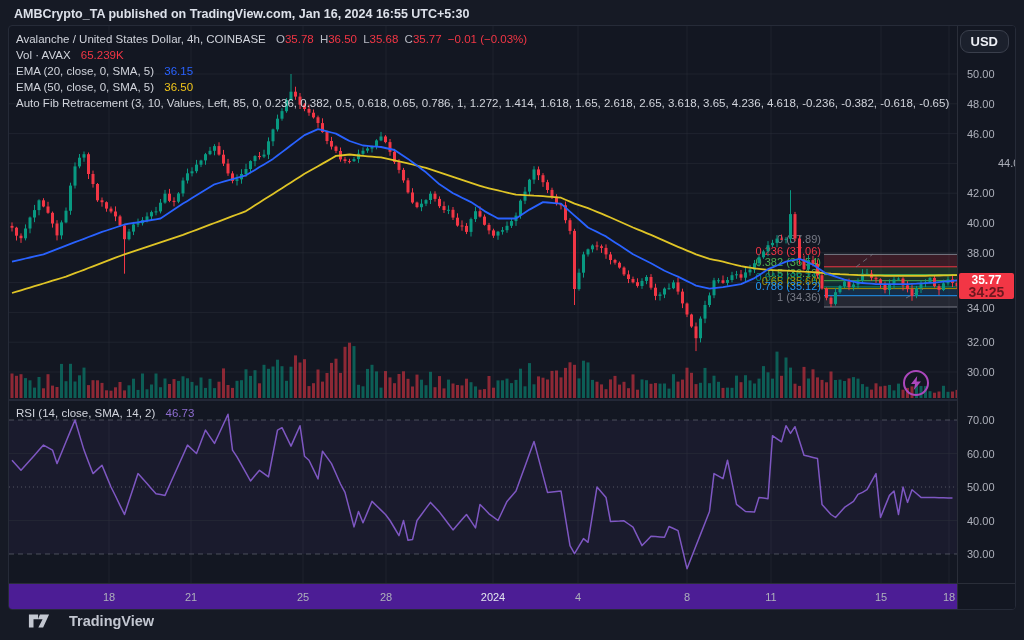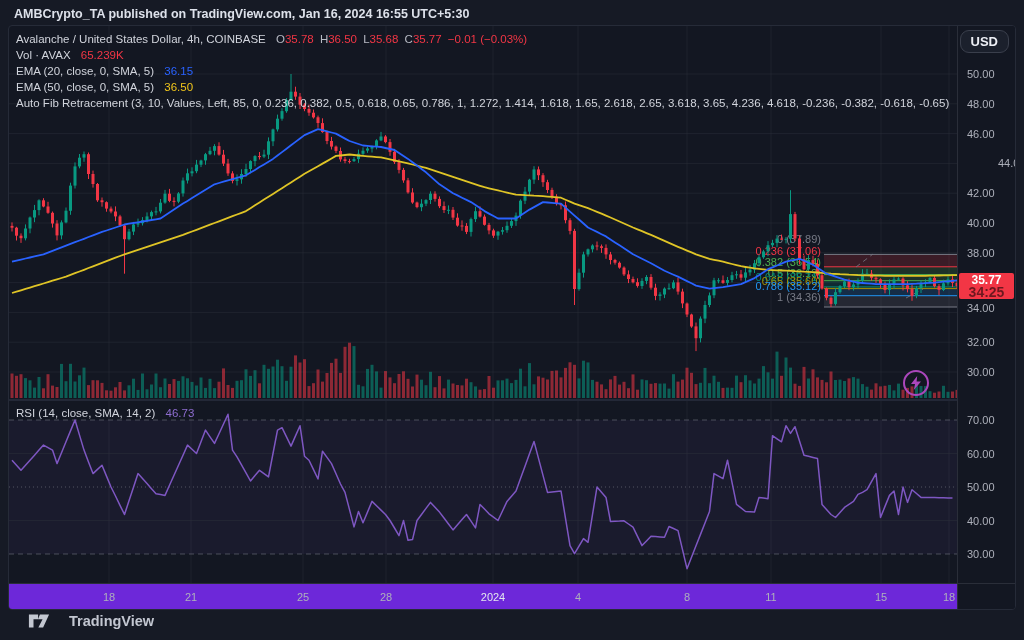--- a/index.html
+++ b/index.html
@@ -17,21 +17,21 @@
   .red{color:#f23645}
   .blue{color:#2962ff}
   .yellow{color:#f0c51b}
   .purple{color:#8e6dd0}
   .sp{display:inline-block;width:7px}
   .sp2{display:inline-block;width:3px}
   .rsi-legend{position:absolute;left:7px;top:381px;font-size:11.5px;color:#d1d4dc;z-index:5;white-space:nowrap}
   .axis{position:absolute;left:948px;top:0;width:60px;height:557px;background:#131722;
         border-left:1px solid #2a2e39;box-sizing:border-box;z-index:4}
   .tick{position:absolute;left:9px;font-size:11px;color:#aeb1bb}
-  .taxis{position:absolute;left:0;top:557px;width:948px;height:28px;background:#6d28d9;
+  .taxis{position:absolute;left:0;top:557px;width:948px;height:28px;background:#4c1d95;
          border-top:1px solid #2a2e39;box-sizing:border-box;z-index:4}
   .tcorner{position:absolute;left:948px;top:557px;width:60px;height:28px;background:#131722;
          border-top:1px solid #2a2e39;border-left:1px solid #2a2e39;box-sizing:border-box;z-index:4}
   .ttick{position:absolute;top:7px;font-size:11px;color:#aeb1bb;transform:translateX(-50%)}
   .ttick.major{color:#e3e6ee;font-weight:400}
   .badge{position:absolute;top:4px;right:6px;z-index:6;background:#1b202c;border:1px solid #3a3f4c;
          border-radius:9px;padding:3px 10px;font-size:13px;font-weight:700;color:#eceef4}
   .ptag{position:absolute;left:1px;width:55px;border-radius:2px;background:#f23645;z-index:7;
         text-align:center;padding:1px 0}
   .ptag .p{font-size:12px;font-weight:700;color:#fff;line-height:13px}

